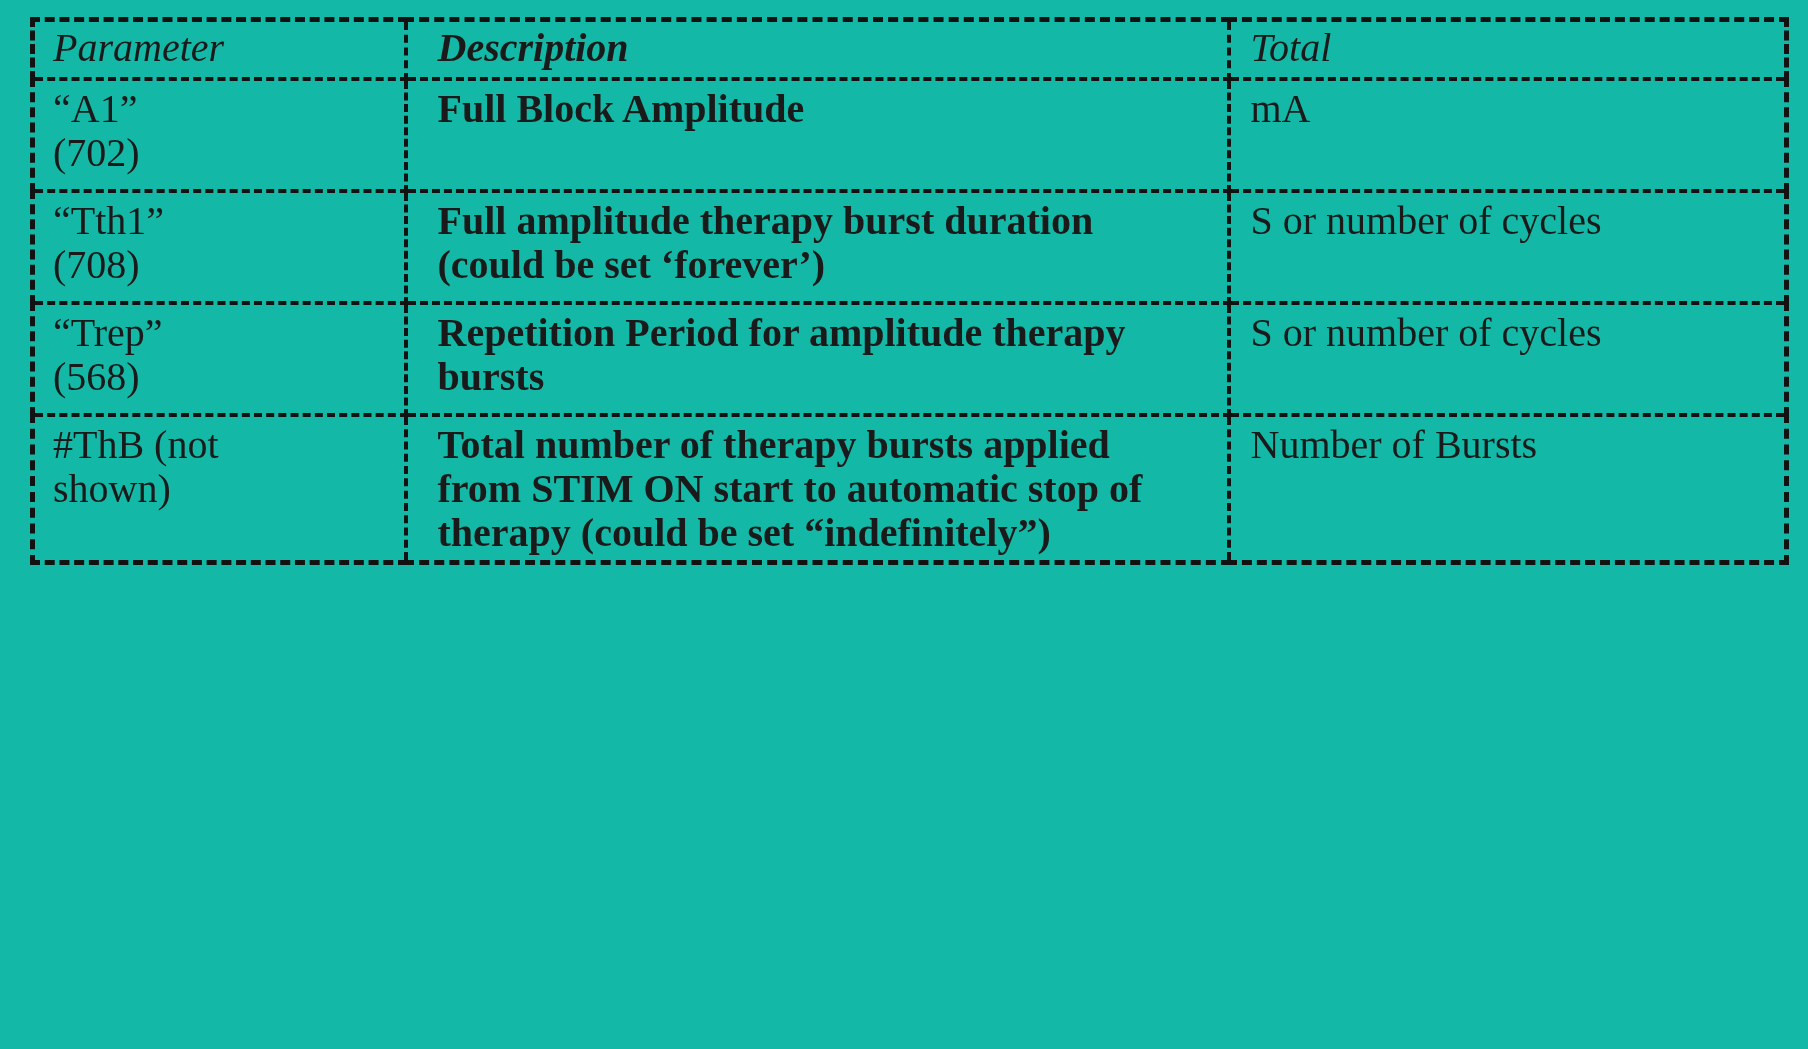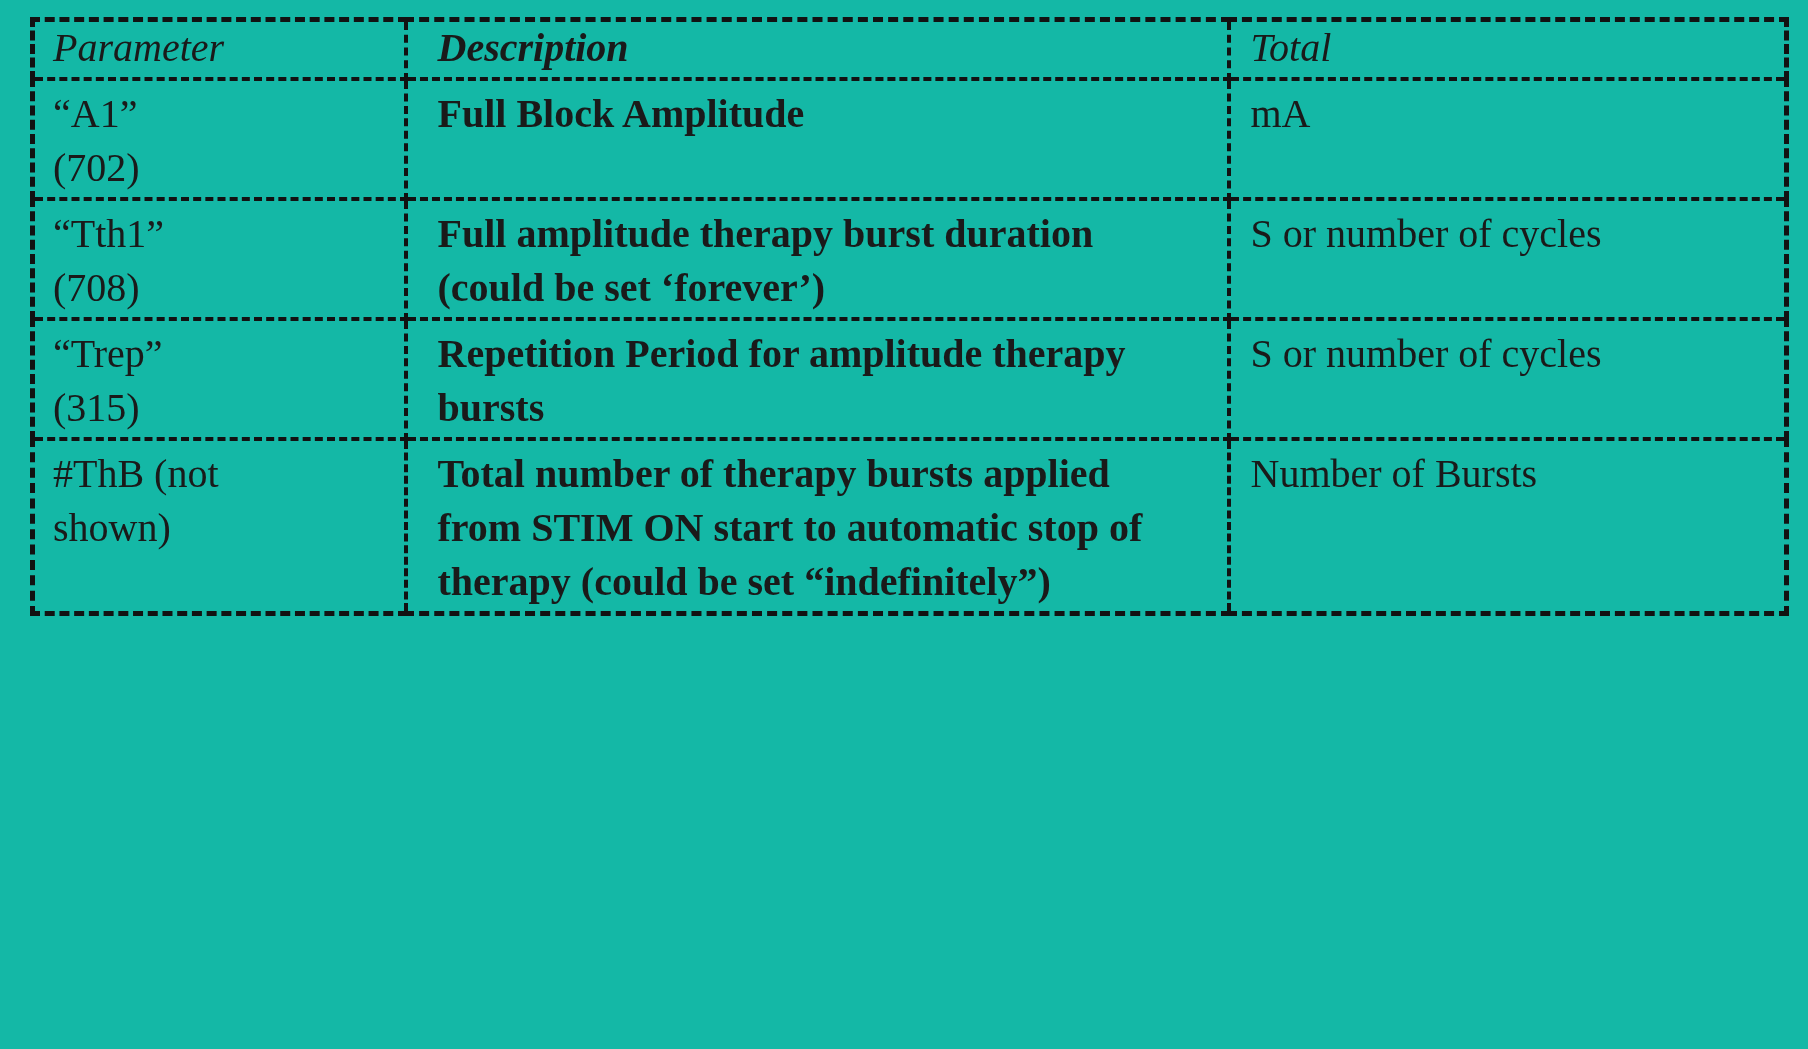--- a/index.html
+++ b/index.html
@@ -31,21 +31,21 @@
   }
   col.c1 { width: 373px; }
   col.c2 { width: 823px; }
   col.c3 { width: 558px; }
   th, td {
     border: 4px dashed #121212;
     vertical-align: top;
     white-space: pre-line;
     overflow: hidden;
     font-size: 40px;
-    line-height: 54px;
+    line-height: 44px;
     padding-top: 6px;
     padding-bottom: 2px;
     text-align: left;
     font-weight: normal;
   }
   tr.header-row { height: 59px; }
   tr.header-row th {
     font-style: italic;
     line-height: 46px;
     padding-top: 3px;
@@ -82,21 +82,21 @@
       </tr>
       <tr class="body-row">
         <td>“Tth1”
 (708)</td>
         <td>Full amplitude therapy burst duration
 (could be set ‘forever’)</td>
         <td>S or number of cycles</td>
       </tr>
       <tr class="body-row">
         <td>“Trep”
-(315)</td>
+(568)</td>
         <td>Repetition Period for amplitude therapy
 bursts</td>
         <td>S or number of cycles</td>
       </tr>
       <tr class="body-row tall">
         <td>#ThB (not
 shown)</td>
         <td>Total number of therapy bursts applied
 from STIM ON start to automatic stop of
 therapy (could be set “indefinitely”)</td>

